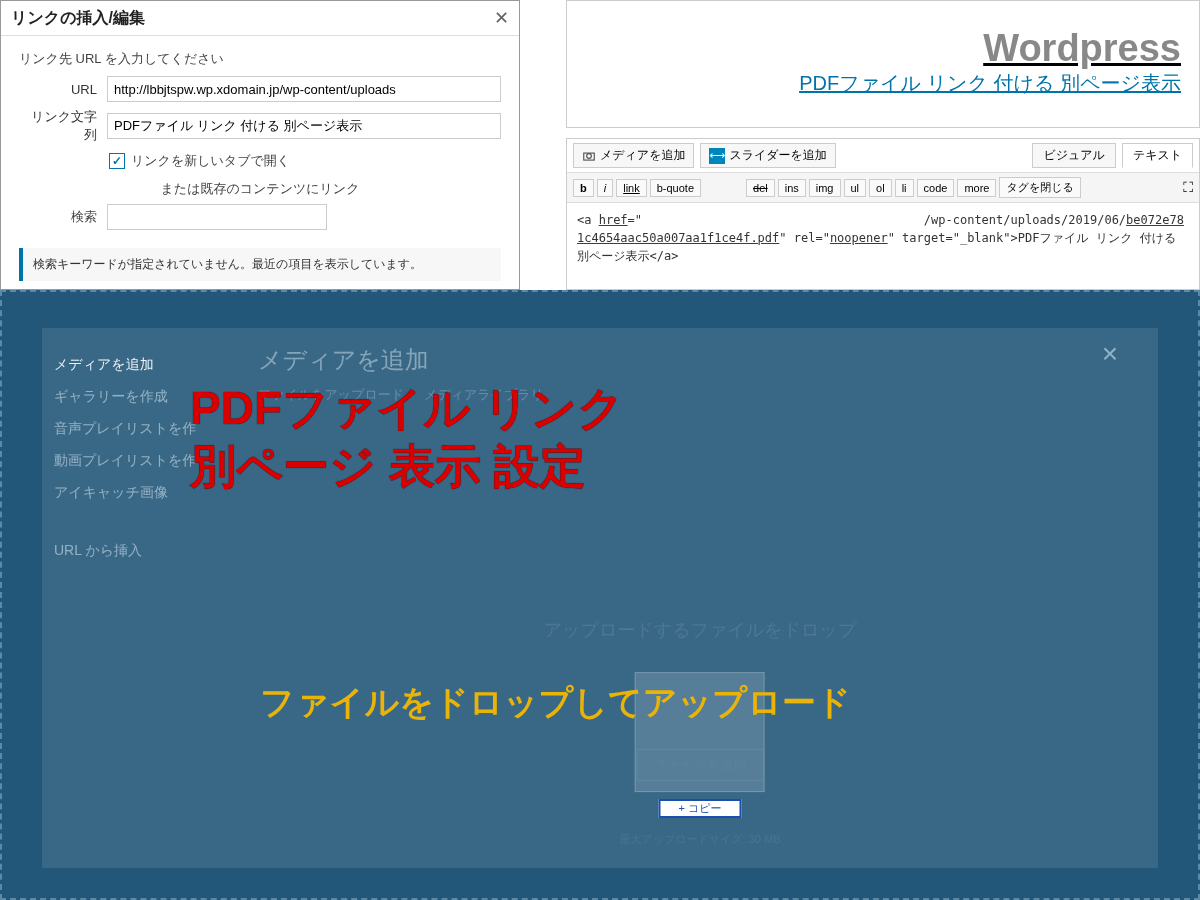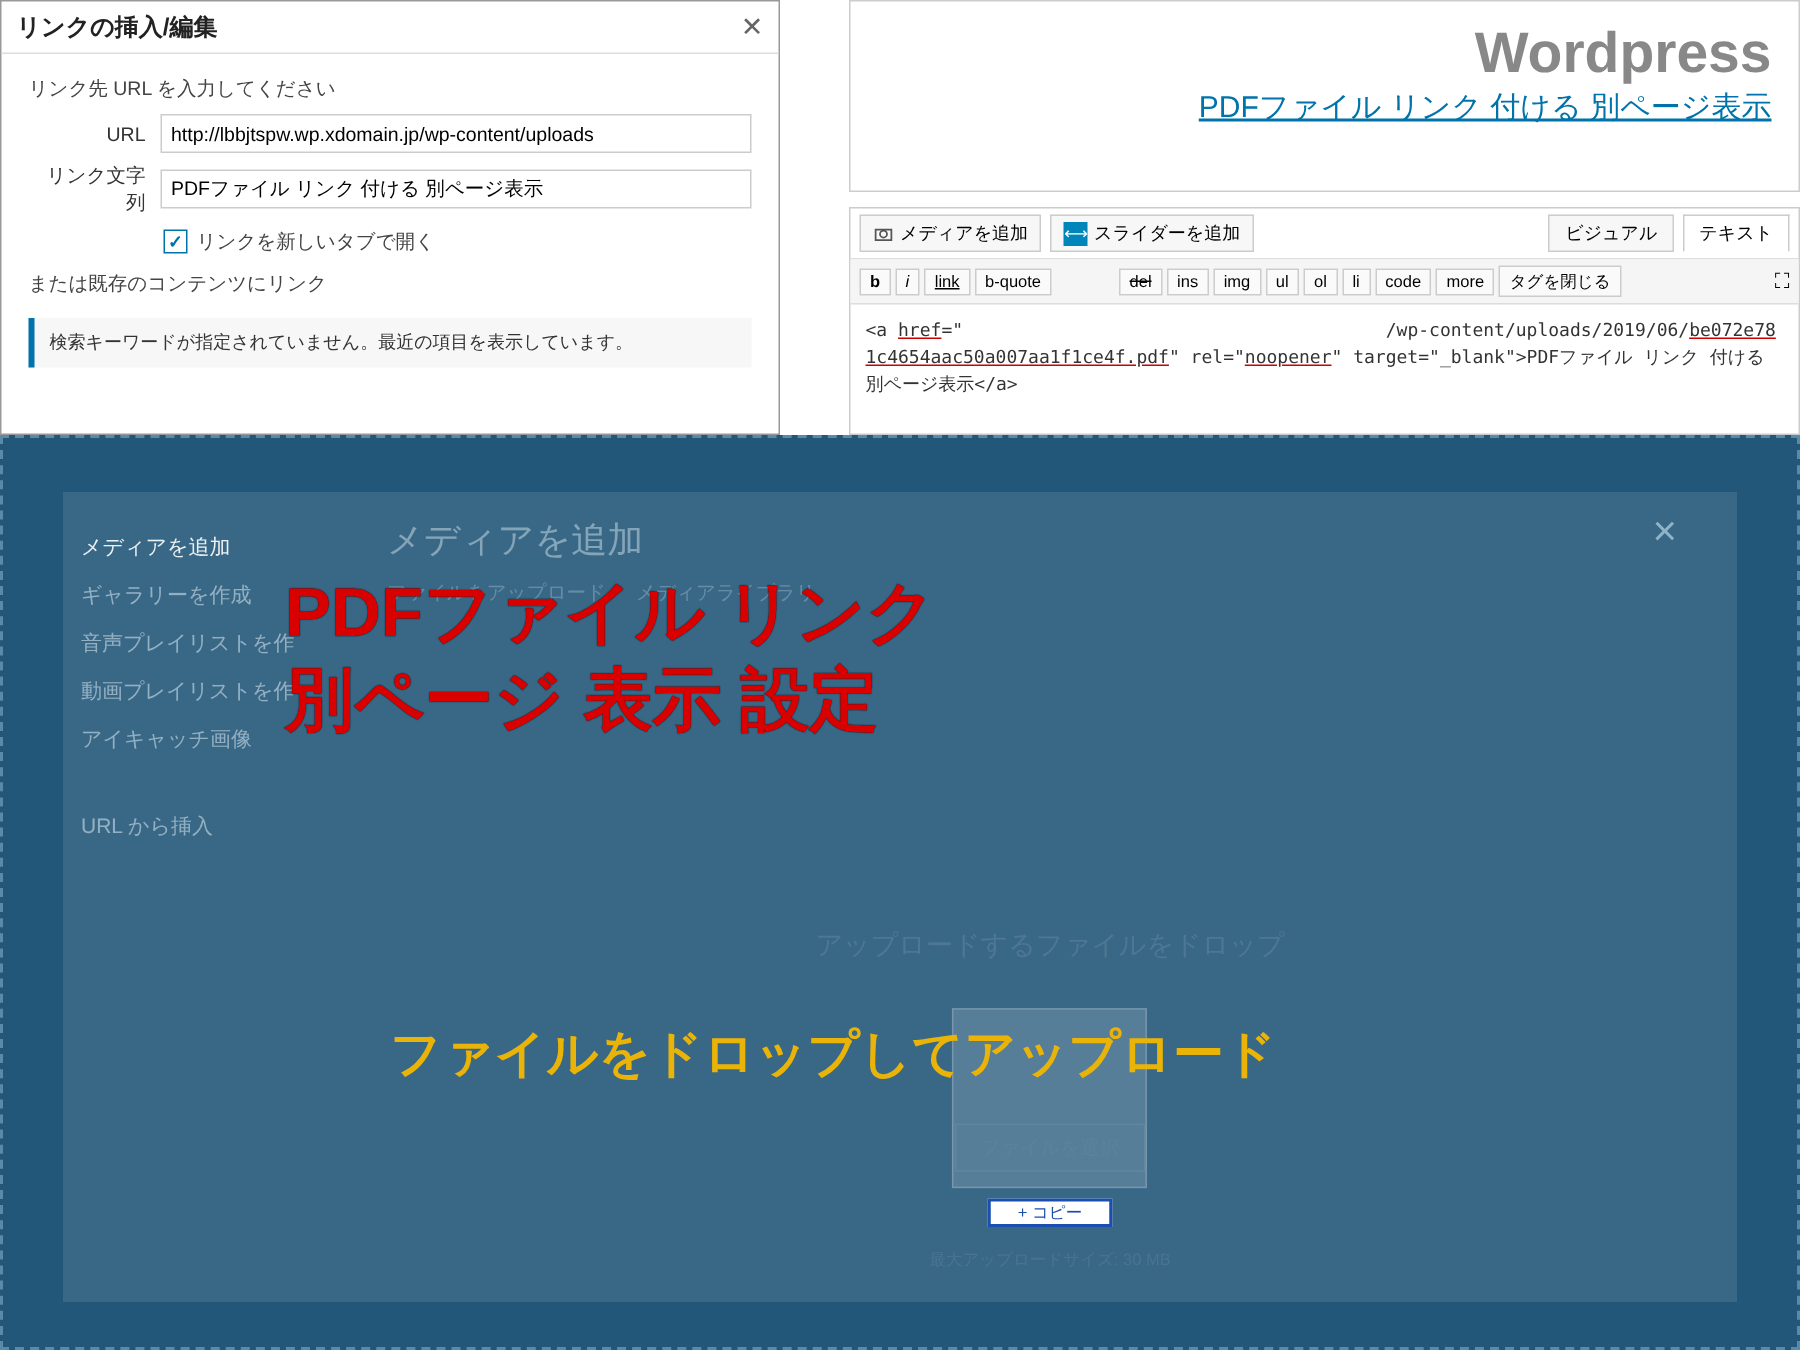--- a/index.html
+++ b/index.html
@@ -12,29 +12,29 @@
 .dialog-header { display: flex; justify-content: space-between; align-items: center; padding: 6px 10px; border-bottom: 1px solid #ddd; }
 .dialog-title { font-size: 16px; font-weight: bold; color: #222; }
 .dialog-close { font-size: 18px; color: #666; cursor: pointer; }
 .dialog-body { padding: 8px 18px; font-size: 13px; color: #444; }
 .dialog-instruction { margin: 6px 0 8px; }
 .form-row { display: flex; align-items: center; margin: 6px 0; }
 .form-label { width: 78px; text-align: right; margin-right: 10px; font-size: 13px; color: #333; }
 .form-input { flex: 1; border: 1px solid #ccc; padding: 4px 6px; font-size: 13px; height: 26px; }
 .checkbox-row { margin: 8px 0 8px 90px; display: flex; align-items: center; gap: 6px; }
 .checkbox-box { width: 16px; height: 16px; border: 1px solid #0073aa; display: inline-flex; align-items: center; justify-content: center; color: #0073aa; font-size: 12px; font-weight: bold; }
-.or-text { margin: 10px 0 6px; }
+.or-text { margin: 10px 0 6px; text-align: center; }
 .search-row { display: flex; align-items: center; margin: 4px 0 10px; }
 .search-label { width: 78px; text-align: right; margin-right: 10px; }
 .search-input { width: 220px; border: 1px solid #ccc; height: 26px; padding: 4px; }
 .info-msg { border-left: 4px solid #0073aa; background: #f7f7f7; padding: 8px 10px; margin: 0 18px; font-size: 12px; color: #333; }
 
 
 .right-top { flex: 1; display: flex; flex-direction: column; margin-left: 10px; }
-.preview-panel { background: #fff; border: 1px solid #ccc; padding: 14px 18px; text-align: right; height: 128px; }
+.preview-panel { background: #fff; border: 1px solid #ccc; padding: 26px 18px; text-align: right; height: 128px; text-decoration: underline; }
 .wp-brand { font-size: 38px; font-weight: bold; color: #888; }
 .preview-link { font-size: 20px; color: #0073aa; text-decoration: underline; }
 .editor-panel { margin-top: 10px; background: #fff; border: 1px solid #ccc; flex: 1; display: flex; flex-direction: column; }
 .editor-toolbar-1 { display: flex; align-items: center; padding: 4px 6px; border-bottom: 1px solid #ddd; gap: 6px; }
 .tb-btn { border: 1px solid #ccc; background: #f7f7f7; padding: 3px 8px; font-size: 12px; cursor: pointer; display: inline-flex; align-items: center; gap: 4px; }
 .spacer { flex: 1; }
 .tab-btn { border: 1px solid #ccc; background: #f7f7f7; padding: 3px 10px; font-size: 12px; cursor: pointer; }
 .tab-btn.active { background: #fff; border-bottom: 1px solid #fff; }
 .editor-toolbar-2 { display: flex; align-items: center; padding: 4px 6px; border-bottom: 1px solid #ddd; gap: 3px; flex-wrap: wrap; background: #f5f5f5; }
 .tag-btn { border: 1px solid #ccc; background: #fafafa; padding: 2px 6px; font-size: 11px; cursor: pointer; }
@@ -85,20 +85,24 @@
       </div>
       <div class="form-row">
         <div class="form-label">リンク文字列</div>
         <input class="form-input" value="PDFファイル リンク 付ける 別ページ表示" style="">
       </div>
       <div class="checkbox-row">
         <span class="checkbox-box">✓</span>
         <span>リンクを新しいタブで開く</span>
       </div>
       <div class="or-text">または既存のコンテンツにリンク</div>
+      <div class="search-row">
+        <div class="search-label">検索</div>
+        <input class="search-input" style="">
+      </div>
     </div>
     <div class="info-msg">検索キーワードが指定されていません。最近の項目を表示しています。</div>
   </div>
 
   <div class="right-top">
     <div class="preview-panel">
       <div class="wp-brand">Wordpress</div>
       <a class="preview-link">PDFファイル リンク 付ける 別ページ表示</a>
     </div>
 

